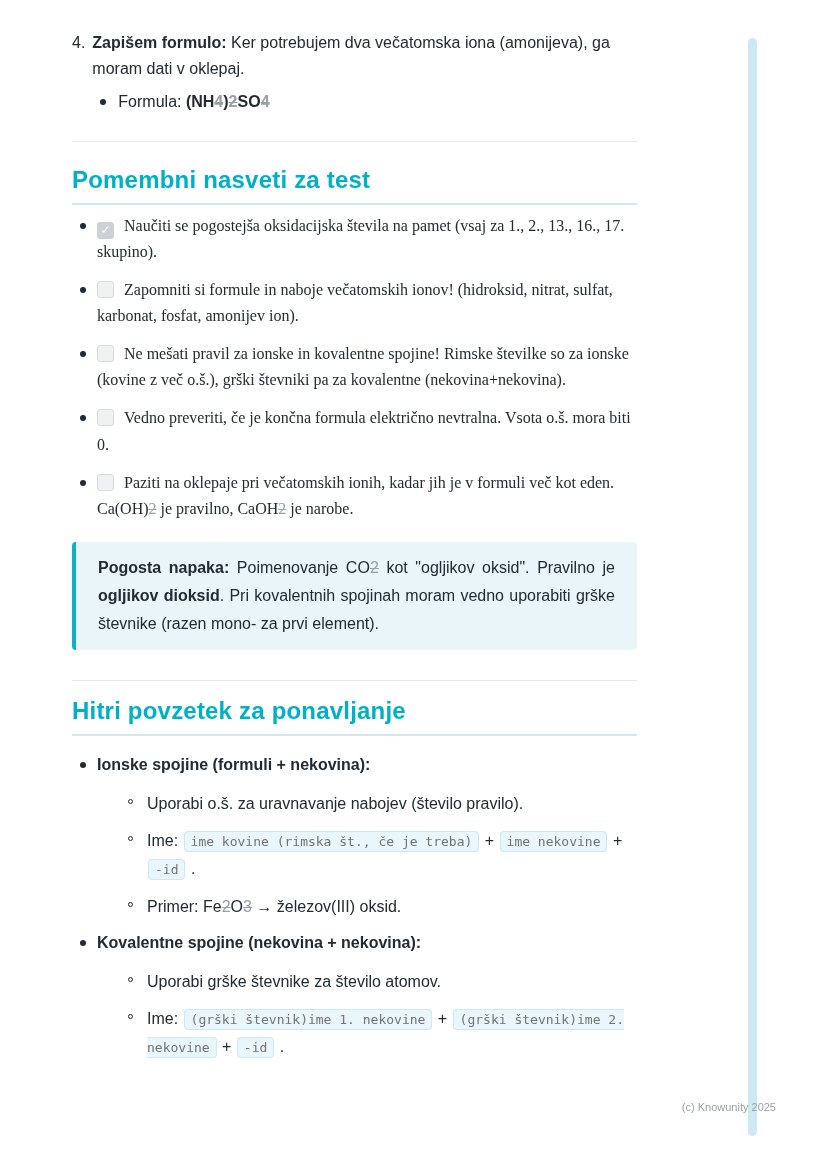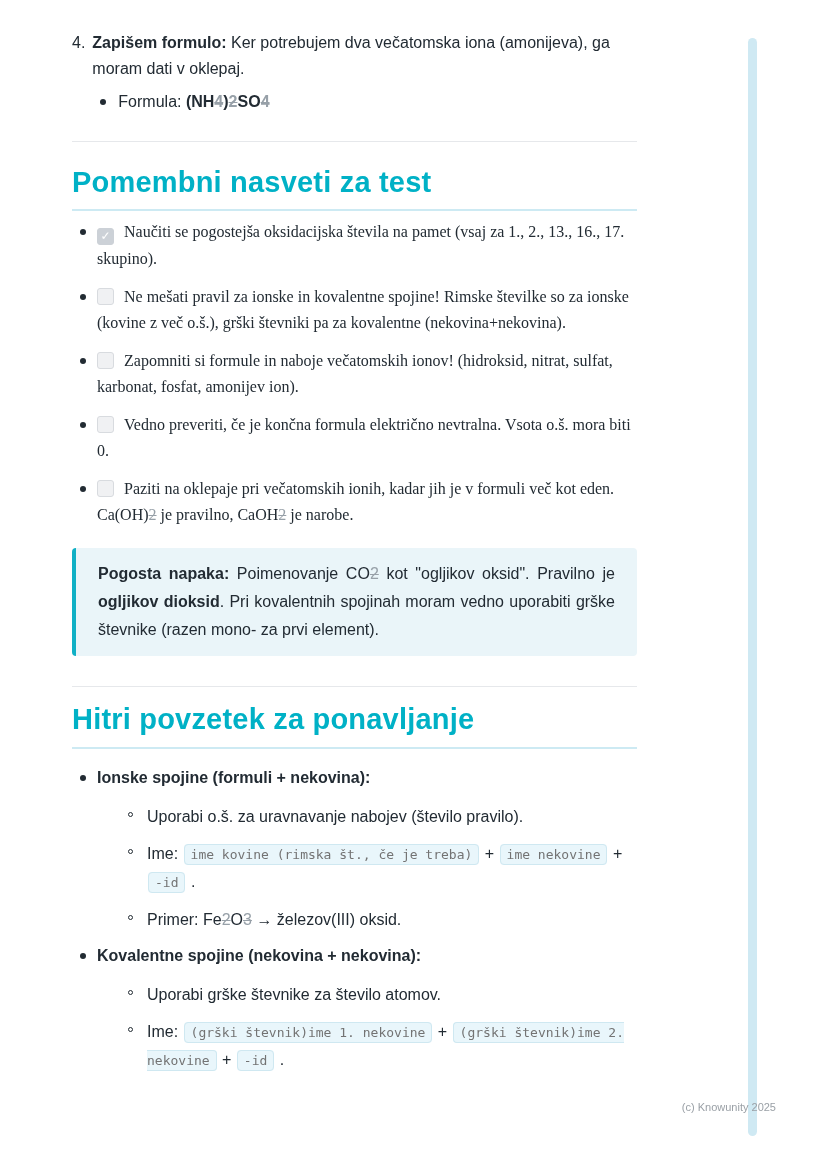--- a/index.html
+++ b/index.html
@@ -27,21 +27,21 @@
   .formula-line { position:relative; padding-left:26px; margin-top:8px; }
 
   
   .bullet { display:block; }
   .bullet.dot { position:absolute; left:8px; top:10px; width:6px; height:6px; border-radius:50%; background:#222b33; }
   .bullet.circle { position:absolute; left:5px; top:9px; width:5px; height:5px; border:1.5px solid #222b33; border-radius:50%; background:transparent; }
 
   
   .divider { height:1px; background:#e6e8eb; margin-top:26px; }
   .divider.lg { margin-top:30px; }
-  .section-title { font-size:29px; font-weight:bold; color:#00b1c6; margin-top:22px; letter-spacing:0.2px; line-height:1.3; }
+  .section-title { font-size:24px; font-weight:bold; color:#00b1c6; margin-top:22px; letter-spacing:0.2px; line-height:1.3; }
   .section-title.mt-sm { margin-top:14px; }
   .title-underline { height:2px; background:#cdeaf3; margin-top:8px; }
 
   
   .checklist { list-style:none; margin-top:8px;font-family:Liberation Serif, serif; }
   .check-item { position:relative; padding-left:25px; margin-bottom:12px; line-height:1.63; }
   .checkbox {
     display:inline-block; width:17px; height:17px; border-radius:3px;
     background:#f0f1f3; border:1px solid #d8dbdf; vertical-align:-3px;
     margin-right:10px; text-align:center; line-height:15px; font-size:12px; color:#ffffff;
@@ -84,24 +84,24 @@
   <div class="divider"></div>
 
   <h2 class="section-title">Pomembni nasveti za test</h2>
   <div class="title-underline"></div>
 
   <ul class="checklist">
     <li class="check-item">
       <span class="bullet dot"></span><span class="checkbox" data-checked="true"></span><span><span class="seg-plain">Naučiti se pogostejša oksidacijska števila na pamet (vsaj za 1., 2., 13., 16., 17. skupino).</span></span>
     </li>
     <li class="check-item">
-      <span class="bullet dot"></span><span class="checkbox" data-checked="false"></span><span><span class="seg-plain">Ne mešati pravil za ionske in kovalentne spojine! Rimske številke so za ionske (kovine z več o.š.), grški števniki pa za kovalentne (nekovina+nekovina).</span></span>
+      <span class="bullet dot"></span><span class="checkbox" data-checked="false"></span><span><span class="seg-plain">Zapomniti si formule in naboje večatomskih ionov! (hidroksid, nitrat, sulfat, karbonat, fosfat, amonijev ion).</span></span>
     </li>
     <li class="check-item">
-      <span class="bullet dot"></span><span class="checkbox" data-checked="false"></span><span><span class="seg-plain">Zapomniti si formule in naboje večatomskih ionov! (hidroksid, nitrat, sulfat, karbonat, fosfat, amonijev ion).</span></span>
+      <span class="bullet dot"></span><span class="checkbox" data-checked="false"></span><span><span class="seg-plain">Ne mešati pravil za ionske in kovalentne spojine! Rimske številke so za ionske (kovine z več o.š.), grški števniki pa za kovalentne (nekovina+nekovina).</span></span>
     </li>
     <li class="check-item">
       <span class="bullet dot"></span><span class="checkbox" data-checked="false"></span><span><span class="seg-plain">Vedno preveriti, če je končna formula električno nevtralna. Vsota o.š. mora biti 0.</span></span>
     </li>
     <li class="check-item">
       <span class="bullet dot"></span><span class="checkbox" data-checked="false"></span><span><span class="seg-plain">Paziti na oklepaje pri večatomskih ionih, kadar jih je v formuli več kot eden. Ca(OH)</span><span class="seg-strike">2</span><span class="seg-plain"> je pravilno, CaOH</span><span class="seg-strike">2</span><span class="seg-plain"> je narobe.</span></span>
     </li>
   </ul>
 
   <div class="callout">

